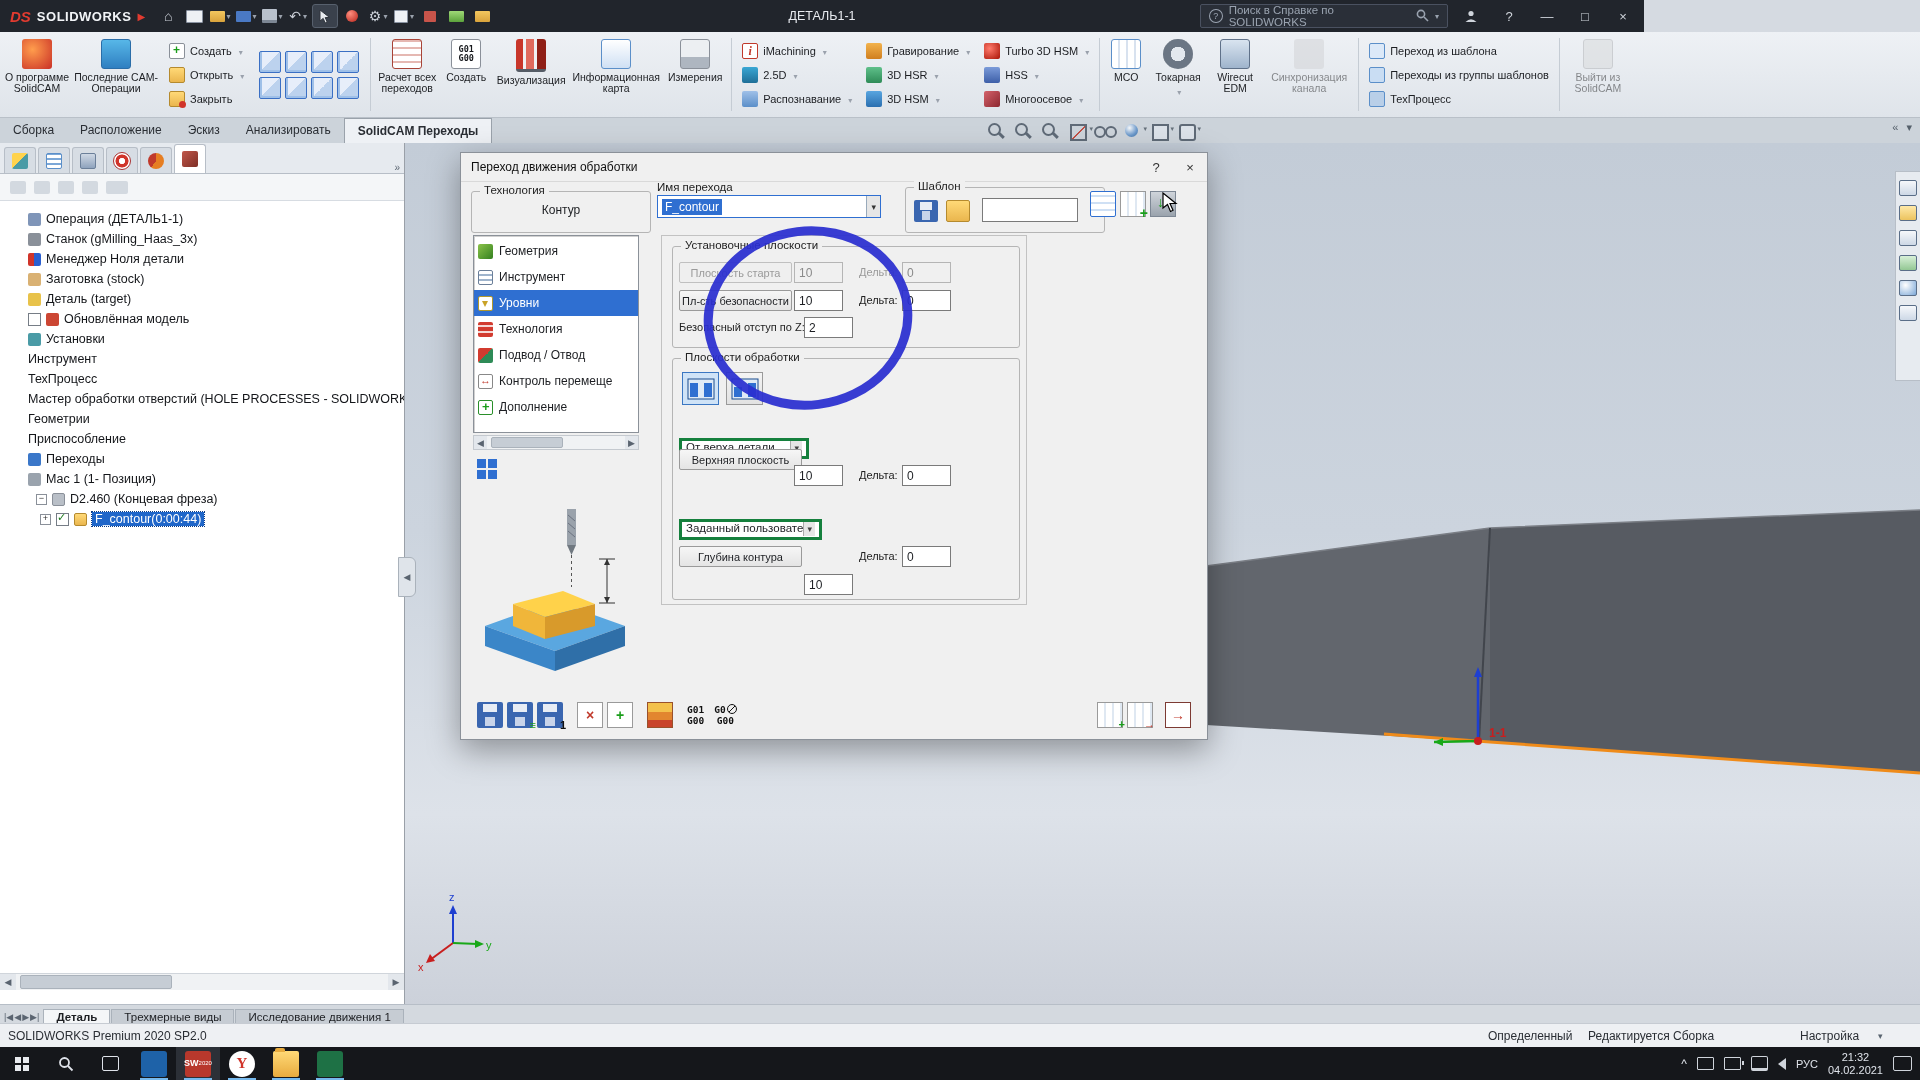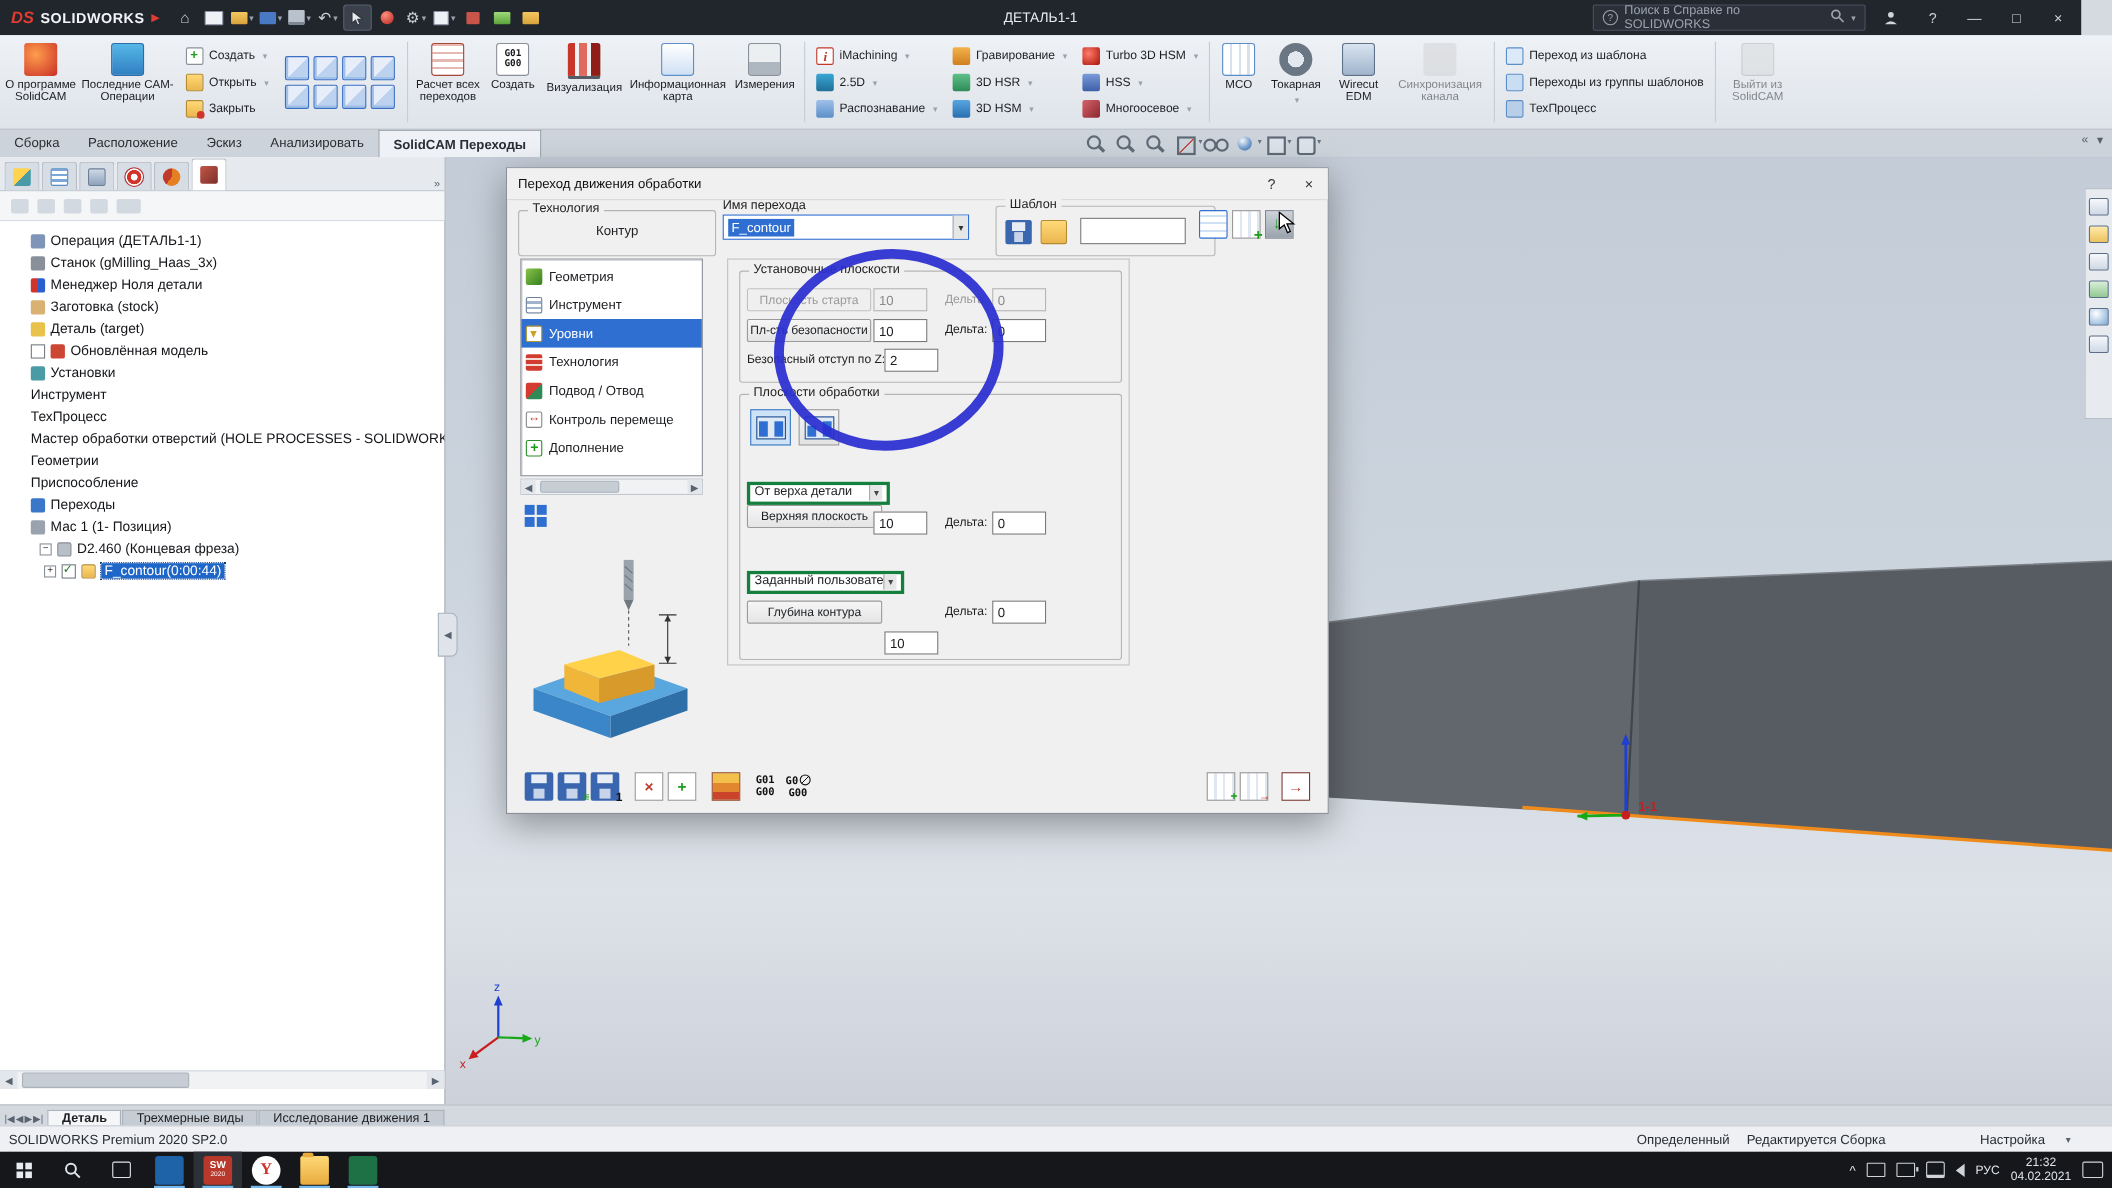--- a/index.html
+++ b/index.html
@@ -1,18 +1,18 @@
 <!DOCTYPE html>
 <html><head>
 <meta charset="utf-8">
 <style>
 html,body{margin:0;padding:0;background:#222}
 #screen{position:relative;width:1920px;height:1080px;overflow:hidden;font-family:"Liberation Sans",sans-serif;font-size:12px;color:#1c1e22;background:#d5dae1}
 
-#titlebar{position:absolute;left:0;top:0;width:1892px;height:32px;background:#21252c;display:flex;align-items:center;color:#dfe3ea}
+#titlebar{position:absolute;left:0;top:0;width:1644px;height:32px;background:#21252c;display:flex;align-items:center;color:#dfe3ea}
 .brandwrap{display:flex;align-items:center;gap:6px;padding:0 10px}
 .ds{color:#e23b30;font-weight:bold;font-style:italic;font-size:15px}
 .brand{color:#f2f4f7;font-weight:bold;font-size:13px;letter-spacing:.5px}
 .brand-arrow{color:#e23b30;font-size:10px}
 .qa{width:24px;height:22px;display:flex;align-items:center;justify-content:center;border-radius:3px;margin:0 1px;position:relative}
 .qa .g{color:#c9ced6;font-size:14px;line-height:1}
 .qa.pressed{background:#3a414c;border:1px solid #57606d}
 .mini{width:15px;height:11px;border-radius:1px}
 .caret::after{content:"▾";font-size:8px;color:#9aa1ac;margin-left:2px}
 #doctitle{position:absolute;left:0;right:0;text-align:center;font-size:12.5px;color:#e8ebf0;pointer-events:none}
@@ -113,21 +113,21 @@
 .mtab2{padding:1px 12px;border:1px solid #aab2bb;border-bottom:none;background:#c6ccd3;margin-right:1px}
 .mtab2.active{background:#f4f6f8;font-weight:bold}
 #statusbar{position:absolute;left:0;top:1023px;width:1920px;height:24px;background:#eef0f3;border-top:1px solid #c6cbd2;display:flex;align-items:center;font-size:12px;color:#2a2e34}
 
 #taskbar{position:absolute;left:0;top:1047px;width:1920px;height:33px;background:#15171b;display:flex;align-items:center;color:#dfe3ea}
 .tbi{width:44px;height:33px;display:flex;align-items:center;justify-content:center;position:relative}
 .tbi.open::after{content:"";position:absolute;left:8px;right:8px;bottom:0;height:2px;background:#76b9ed}
 .tbi.act{background:#2c3037}
 .startgrid{display:grid;grid-template-columns:6px 6px;grid-auto-rows:6px;gap:2px}
 .startgrid div{background:#e8ebef}
-.appic{width:26px;height:26px;border-radius:3px;display:flex;flex-direction:column;align-items:center;justify-content:center;font-weight:bold}
+.appic{width:26px;height:26px;border-radius:3px;display:flex;flex-direction:row;align-items:center;justify-content:center;font-weight:bold}
 .ap-tiles{background:#1e62a8;display:grid;grid-template-columns:9px 9px;grid-auto-rows:9px;gap:2px;padding:0}
 .ap-tiles div{background:#d7e6f5}
 .ap-sw{background:#b8382c;color:#fff;font-size:9px;line-height:9px}
 .ap-sw small{font-size:6px;font-weight:normal}
 .ap-y{background:#fff;border-radius:50%;color:#d0342a;font-size:15px;font-family:"Liberation Serif",serif}
 .ap-folder{background:linear-gradient(#ffd977,#e8ab3e);border-radius:2px;position:relative}
 .ap-folder::before{content:"";position:absolute;top:-3px;left:2px;width:10px;height:4px;background:#e8ab3e;border-radius:2px 2px 0 0}
 .ap-green{background:#1e7145;display:grid;grid-template-columns:9px 9px;grid-auto-rows:9px;gap:2px;padding:0}
 .ap-green div{background:#bfe3cf}
 .tray{margin-left:auto;display:flex;align-items:center;gap:10px;padding-right:8px;font-size:11px}
@@ -785,21 +785,21 @@
         <div class="tgl" style="left:53px;top:13px">
           <svg width="28" height="22" viewBox="0 0 28 22">
               <rect x="1" y="1" width="26" height="20" fill="#dfeaf6" stroke="#1b4d8e"></rect>
               <rect x="3" y="9" width="8" height="10" fill="#2f6fd1"></rect>
               <rect x="17" y="5" width="8" height="14" fill="#2f6fd1"></rect>
             </svg>
         </div>
         <div class="dd" style="left:6px;top:79px;width:130px;height:21px">
             <span>От верха детали</span>
           </div>
-        <div class="pbtn" style="left:6px;top:100px;width:123px;height:21px">Верхняя плоскость</div>
+        <div class="pbtn" style="left:6px;top:90px;width:123px;height:21px">Верхняя плоскость</div>
         <div class="fld" style="left:121px;top:106px;width:49px;height:21px">10</div>
         <div class="dlbl" style="left:186px;top:110px">Дельта:</div>
         <div class="fld" style="left:229px;top:106px;width:49px;height:21px">0</div>
         <div class="dd" style="left:6px;top:160px;width:143px;height:21px">
             <span>Заданный пользовате</span>
           </div>
         <div class="pbtn" style="left:6px;top:187px;width:123px;height:21px">Глубина контура</div>
         <div class="dlbl" style="left:186px;top:191px">Дельта:</div>
         <div class="fld" style="left:229px;top:187px;width:49px;height:21px">0</div>
         <div class="fld" style="left:131px;top:215px;width:49px;height:21px">10</div>

